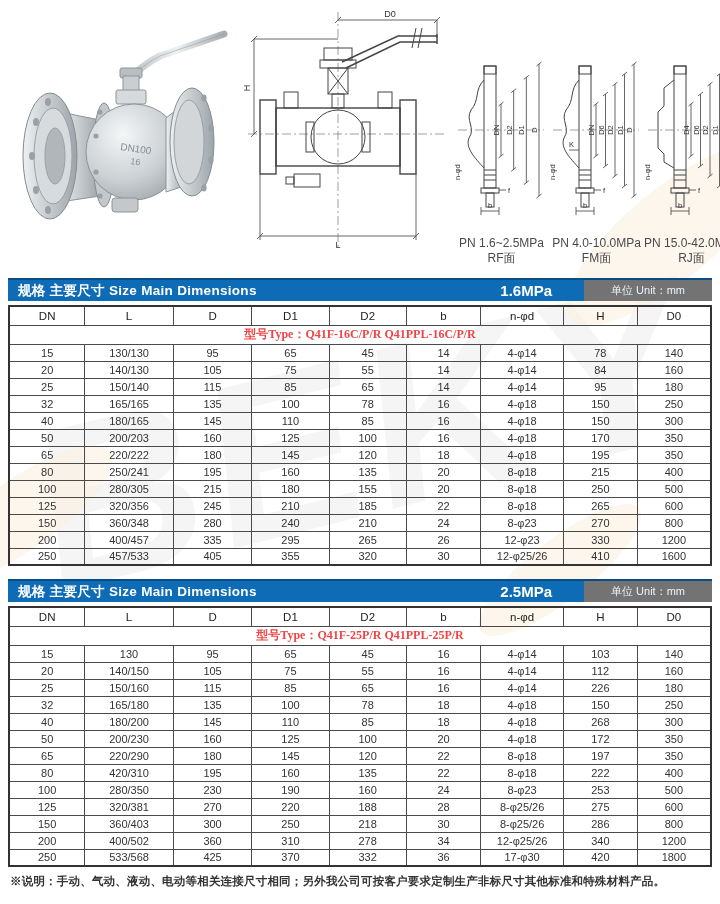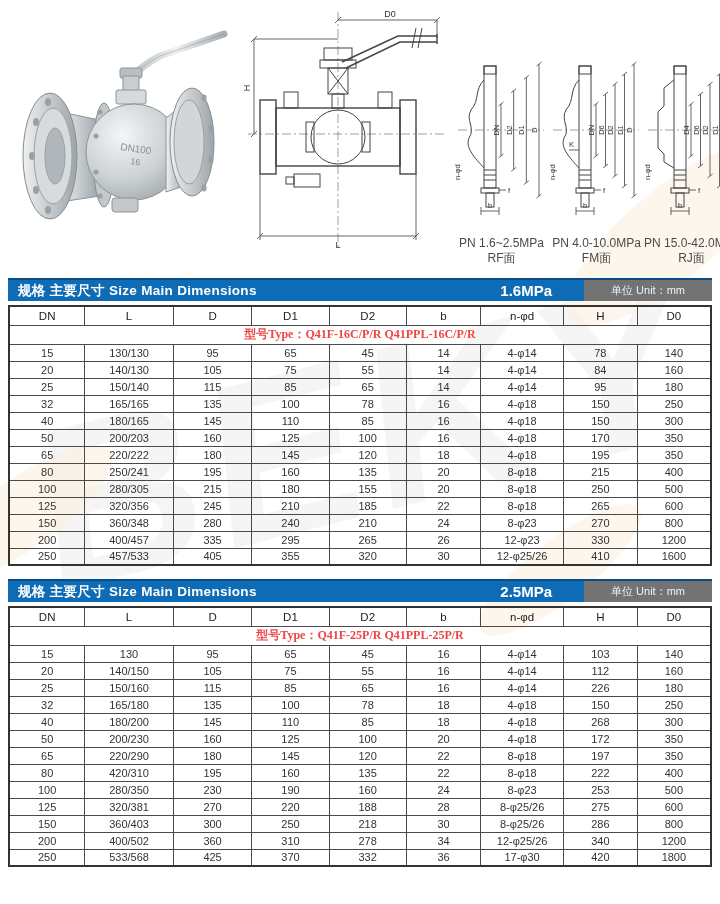--- a/index.html
+++ b/index.html
@@ -697,15 +697,16 @@
             <td>370</td>
             <td>332</td>
             <td>36</td>
             <td>17-φ30</td>
             <td>420</td>
             <td>1800</td>
           </tr>
         </tbody>
     </table>
 
+    <div class="note">※说明：手动、气动、液动、电动等相关连接尺寸相同；另外我公司可按客户要求定制生产非标尺寸其他标准和特殊材料产品。</div>
 
   </div>
 </div>
 
 </body></html>

